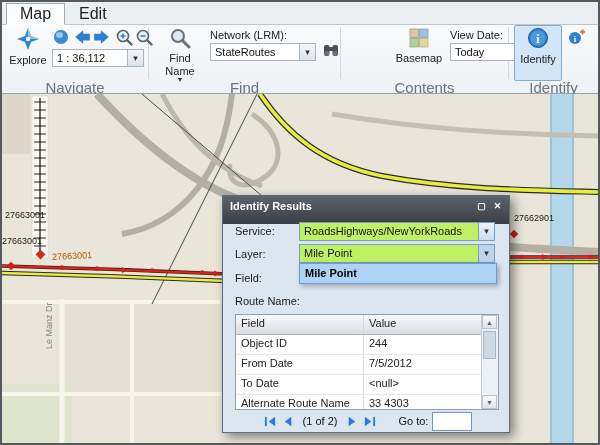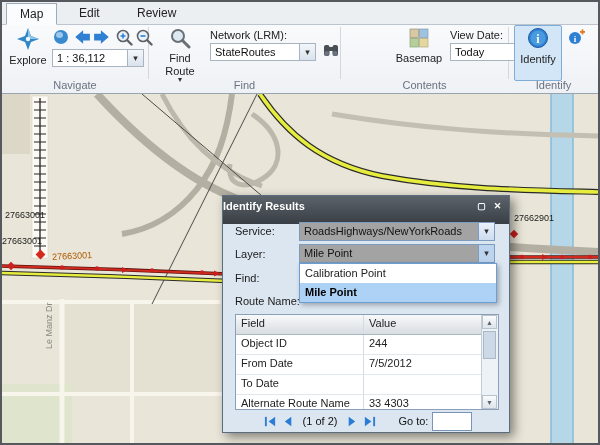--- a/index.html
+++ b/index.html
@@ -1,45 +1,45 @@
 <!DOCTYPE html>
 <html><head>
 <meta charset="utf-8">
 <style>
   html,body{margin:0;padding:0;background:#ffffff;font-family:"Liberation Sans",sans-serif;}
   .screen{position:relative;width:600px;height:445px;box-sizing:border-box;border:2px solid #55585c;background:#fff;overflow:hidden;}
 
   
   .ribbon{position:absolute;left:0;top:0;width:596px;height:91px;background:linear-gradient(#fdfdfe,#eef1f5);border-bottom:1px solid #9aa4ae;}
   .tabstrip{position:absolute;left:0;top:0;width:100%;height:22px;background:#eceff2;border-bottom:1px solid #bcc5cf;}
-  .tab{position:absolute;top:2px;height:19px;line-height:19px;padding:0 13px;font-size:12px;color:#222;cursor:default;}
+  .tab{position:absolute;top:2px;height:19px;line-height:19px;padding:0 13px;font-size:16px;color:#222;cursor:default;}
   .tab.active{background:#fbfcfd;border:1px solid #9fabb8;border-bottom:1px solid #fbfcfd;top:1px;height:20px;line-height:20px;}
   .group-sep{position:absolute;top:25px;height:52px;width:1px;background:#d2d8de;}
-  .group-label{position:absolute;top:77px;height:12px;font-size:11px;color:#6b7280;text-align:center;}
+  .group-label{position:absolute;top:77px;height:12px;font-size:15px;color:#6b7280;text-align:center;}
   .big-btn{position:absolute;display:flex;flex-direction:column;align-items:center;justify-content:flex-start;font-size:11px;color:#222;cursor:default;border:1px solid transparent;border-radius:2px;}
   .big-btn .btn-label{margin-top:1px;line-height:12px;text-align:center;}
   .sicon{position:absolute;width:18px;height:18px;top:26px;}
   .combo{position:absolute;display:flex;box-sizing:border-box;border:1px solid #a8b4c0;background:#fff;height:18px;}
   .combo-text{flex:1;font-size:11px;line-height:16px;padding:0 4px;white-space:nowrap;overflow:hidden;color:#111;}
   .combo-arrow{width:15px;background:linear-gradient(#f3f7fb,#d9e2ec);border-left:1px solid #a8b4c0;font-size:9px;line-height:16px;text-align:center;color:#333;}
   .ribbon-small-label{position:absolute;font-size:11px;color:#222;}
   .identify-sel{background:#d3e6f8;border:1px solid #7fadd6;}
 
   
   .map{position:absolute;left:0;top:92px;width:596px;height:349px;background:#e9e5d8;overflow:hidden;}
   .map-label{position:absolute;font-size:9px;color:#1a1a1a;white-space:nowrap;}
   .map-label.route-orange{color:#b05a00;}
   .map-label.street{color:#8b8b83;}
 
   
   .dialog{position:absolute;left:220px;top:193px;width:288px;height:238px;background:#dce6f1;border:1px solid #5a6c7e;box-shadow:4px 4px 10px rgba(0,0,0,.45);box-sizing:border-box;}
-  .dlg-title{position:absolute;left:0;top:0;width:100%;height:28px;background:linear-gradient(#5c636a,#383e44);color:#fff;font-size:11px;font-weight:bold;line-height:20px;box-sizing:border-box;}
+  .dlg-title{position:absolute;left:0;top:0;width:100%;height:28px;background:linear-gradient(#5c636a,#383e44);color:#fff;font-size:11px;font-weight:bold;line-height:20px;box-sizing:border-box;padding-left:7px;}
   .dlg-wbtn{position:absolute;top:3px;width:15px;height:14px;line-height:14px;text-align:center;font-size:9px;color:#fff;cursor:default;}
   .dlg-label{position:absolute;left:12px;font-size:11px;color:#1a1a1a;}
-  .dlg-combo{position:absolute;left:76px;width:196px;height:19px;display:flex;box-sizing:border-box;border:1px solid #7d9cc0;background:#a3a3a3;}
+  .dlg-combo{position:absolute;left:76px;width:196px;height:19px;display:flex;box-sizing:border-box;border:1px solid #7d9cc0;background:#bef264;}
   .dlg-combo .combo-text{line-height:17px;}
   .dlg-combo .combo-arrow{background:linear-gradient(#eaf2fb,#cddcef);border-left:1px solid #7d9cc0;line-height:17px;}
   .dlg-list{position:absolute;left:76px;top:67px;width:196px;background:#fff;border:1px solid #6d9dd1;z-index:6;box-shadow:2px 2px 5px rgba(0,0,0,.3);}
   .dlg-option{height:19px;line-height:19px;font-size:11px;padding-left:5px;color:#222;}
   .dlg-option.selected{background:#aed2f5;font-weight:bold;color:#000;}
   .dlg-table{position:absolute;left:12px;top:118px;width:264px;height:96px;background:#fff;border:1px solid #8aa0b8;box-sizing:border-box;overflow:hidden;}
   .tbl-head{display:flex;height:19px;background:linear-gradient(#f8f9fa,#d8dde2);border-bottom:1px solid #aab6c2;font-size:11px;color:#222;}
   .tbl-row{display:flex;height:19px;border-bottom:1px solid #e2e7ec;font-size:11px;color:#222;background:#fff;}
   .cell-f{width:128px;box-sizing:border-box;padding:2px 7px 0 5px;border-right:1px solid #d4dbe2;overflow:hidden;white-space:nowrap;}
   .cell-v{width:118px;box-sizing:border-box;padding:2px 0 0 5px;overflow:hidden;white-space:nowrap;}
@@ -54,21 +54,20 @@
 </style>
 </head>
 <body>
 
 <div class="screen">
 
   <div class="ribbon">
     <div class="tabstrip">
       <span class="tab active" style="left:4px">Map</span>
       <span class="tab" style="left:64px">Edit</span>
-      <span class="tab" style="left:122px">Review</span>
     </div>
 
     <div class="group-sep" style="left:146px"></div>
     <div class="group-sep" style="left:338px"></div>
     <div class="group-sep" style="left:506px"></div>
 
     <div class="big-btn" style="left:4px;top:24px;width:42px;height:52px">
       <span>
         <svg width="24" height="24" viewBox="0 0 24 24">
           <polygon points="12,1 15,9 23,12 15,15 12,23 9,15 1,12 9,9" fill="#2f86c8"></polygon>
@@ -115,21 +114,21 @@
     <div class="group-label" style="left:0;width:146px">Navigate</div>
 
     <div class="big-btn" style="left:152px;top:24px;width:50px;height:52px">
       <span>
         <svg width="22" height="22" viewBox="0 0 22 22">
             <circle cx="9" cy="9" r="6" fill="#dce8f2" stroke="#6b7076" stroke-width="2"></circle>
             <path d="M13.5 13.5 L20 20" stroke="#6b7076" stroke-width="3" stroke-linecap="round"></path>
           </svg>
       </span>
       <span class="btn-label">Find</span>
-      <span class="btn-label">Route</span>
+      <span class="btn-label">Name</span>
       <span style="font-size:8px;line-height:6px;color:#333">▾</span>
     </div>
     <span class="ribbon-small-label" style="left:208px;top:27px">Network (LRM):</span>
     <div class="combo" style="left:208px;top:41px;width:106px">
       <span class="combo-text">StateRoutes</span>
       <span class="combo-arrow">▾</span>
     </div>
     <span class="sicon" style="left:320px;top:40px">
       <svg width="18" height="18" viewBox="0 0 18 18">
           <rect x="2" y="3" width="5.5" height="11" rx="2" fill="#4a4f55"></rect>
@@ -257,43 +256,43 @@
       <span class="combo-text">RoadsHighways/NewYorkRoads</span>
       <span class="combo-arrow">▾</span>
     </div>
 
     <span class="dlg-label" style="top:52px">Layer:</span>
     <div class="dlg-combo" style="top:48px">
       <span class="combo-text">Mile Point</span>
       <span class="combo-arrow" style="background:#bcd4ee">▾</span>
     </div>
 
-    <span class="dlg-label" style="top:76px">Find:</span>
+    <span class="dlg-label" style="top:76px">Field:</span>
     <span class="dlg-label" style="top:99px">Route Name:</span>
 
     <div class="dlg-list">
-      <div class="dlg-option">Calibration Point</div>
       <div class="dlg-option selected">Mile Point</div>
     </div>
 
     <div class="dlg-table">
       <div class="tbl-head">
         <span class="cell-f">Field</span>
         <span class="cell-v">Value</span>
       </div>
       <div class="tbl-row">
         <span class="cell-f">Object ID</span>
         <span class="cell-v">244</span>
       </div>
       <div class="tbl-row">
         <span class="cell-f">From Date</span>
         <span class="cell-v">7/5/2012</span>
       </div>
       <div class="tbl-row">
         <span class="cell-f">To Date</span>
+        <span class="cell-v">&lt;null&gt;</span>
       </div>
       <div class="tbl-row">
         <span class="cell-f">Alternate Route Name</span>
         <span class="cell-v">33 4303</span>
       </div>
       <div class="tbl-scroll">
         <span class="scr-btn" style="top:0">▲</span>
         <div class="scr-thumb"></div>
         <span class="scr-btn" style="bottom:0">▼</span>
       </div>

